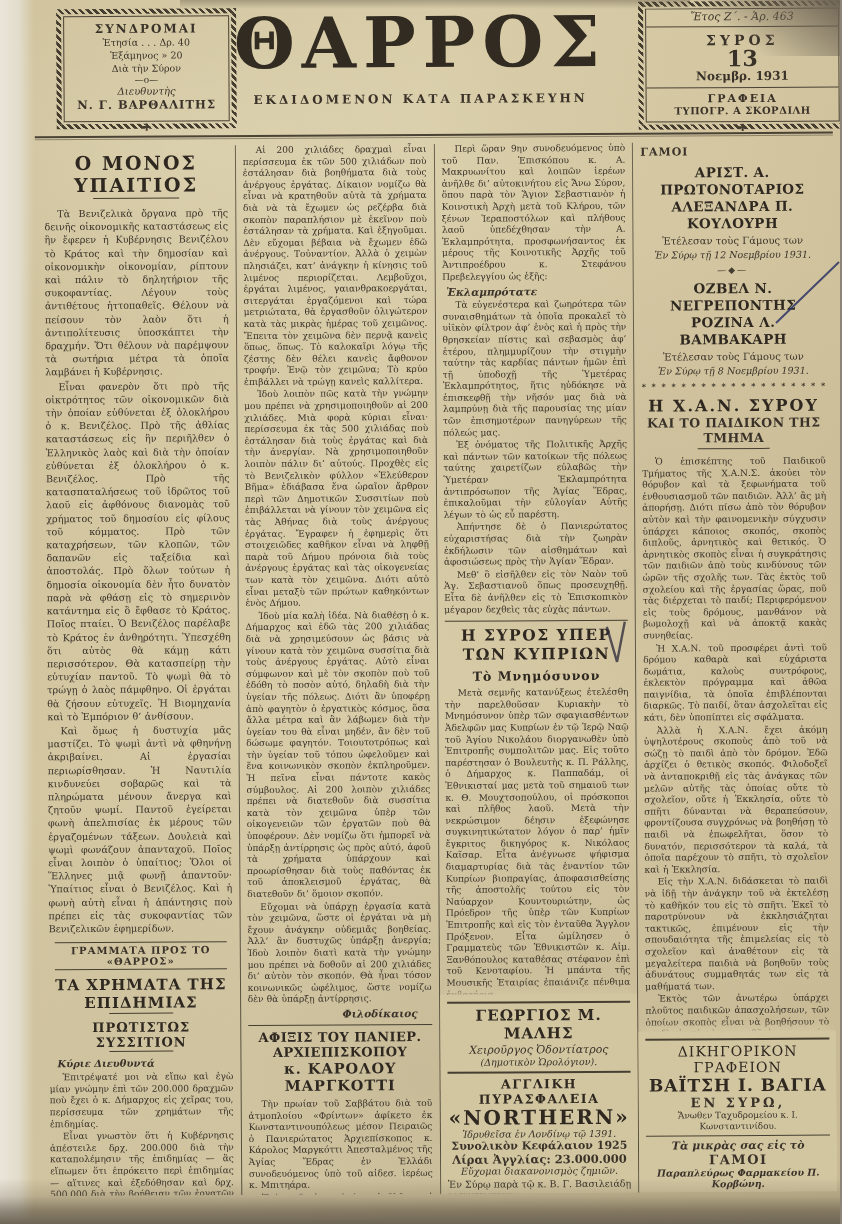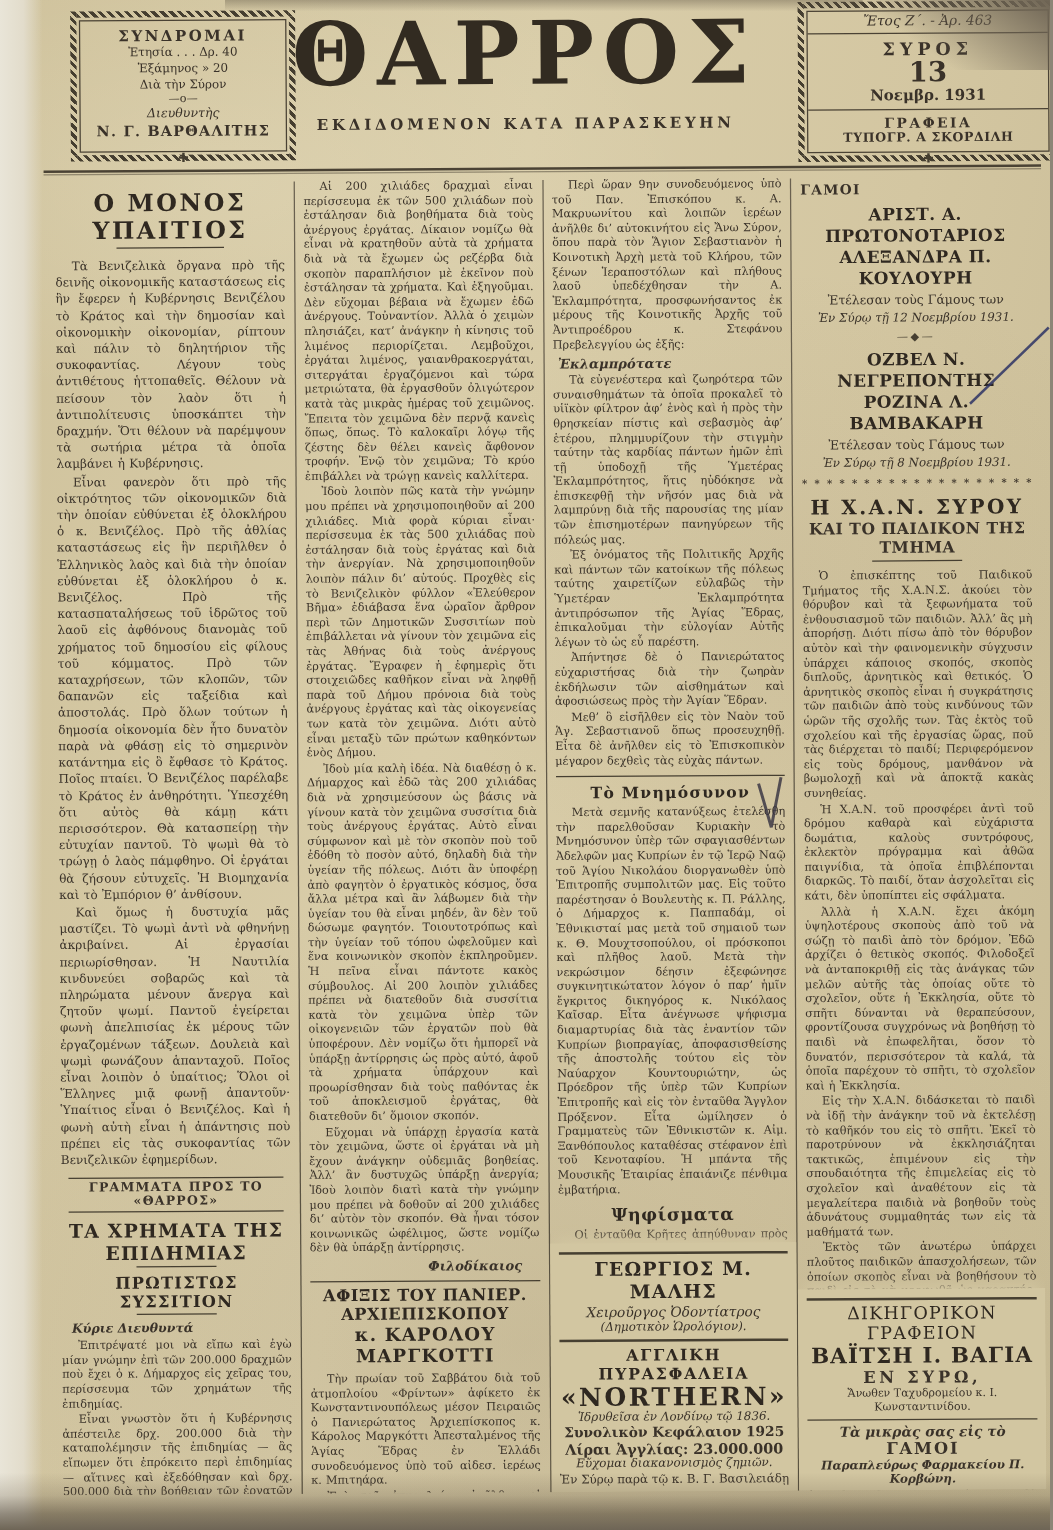--- a/index.html
+++ b/index.html
@@ -202,20 +202,21 @@
         <div class="speech-sub">Ἐκλαμπρότατε</div>
         <div>
             <p class="para">Τὰ εὐγενέστερα καὶ ζωηρότερα τῶν συναισθημάτων τὰ ὁποῖα προκαλεῖ τὸ υἱϊκὸν φίλτρον ἀφ’ ἑνὸς καὶ ἡ πρὸς τὴν θρησκείαν πίστις καὶ σεβασμὸς ἀφ’ ἑτέρου, πλημμυρίζουν τὴν στιγμὴν ταύτην τὰς καρδίας πάντων ἡμῶν ἐπὶ τῇ ὑποδοχῇ τῆς Ὑμετέρας Ἐκλαμπρότητος, ἥτις ηὐδόκησε νὰ ἐπισκεφθῇ τὴν νῆσόν μας διὰ νὰ λαμπρύνῃ διὰ τῆς παρουσίας της μίαν τῶν ἐπισημοτέρων πανηγύρεων τῆς πόλεώς μας.</p>
             <p class="para">Ἐξ ὀνόματος τῆς Πολιτικῆς Ἀρχῆς καὶ πάντων τῶν κατοίκων τῆς πόλεως ταύτης χαιρετίζων εὐλαβῶς τὴν Ὑμετέραν Ἐκλαμπρότητα ἀντιπρόσωπον τῆς Ἁγίας Ἕδρας, ἐπικαλοῦμαι τὴν εὐλογίαν Αὐτῆς λέγων τὸ ὡς εὖ παρέστη.</p>
             <p class="para">Ἀπήντησε δὲ ὁ Πανιερώτατος εὐχαριστήσας διὰ τὴν ζωηρὰν ἐκδήλωσιν τῶν αἰσθημάτων καὶ ἀφοσιώσεως πρὸς τὴν Ἁγίαν Ἕδραν.</p>
             <p class="para">Μεθ’ ὃ εἰσῆλθεν εἰς τὸν Ναὸν τοῦ Ἁγ. Σεβαστιανοῦ ὅπως προσευχηθῇ. Εἶτα δὲ ἀνῆλθεν εἰς τὸ Ἐπισκοπικὸν μέγαρον δεχθεὶς τὰς εὐχὰς πάντων.</p>
           </div>
 
         <div class="rule"></div>
         <div class="cy-h">
+          <span>Η ΣΥΡΟΣ ΥΠΕΡ ΤΩΝ ΚΥΠΡΙΩΝ</span>
           <svg class="pen-check" viewBox="0 0 24 46">
             <polyline points="3,8 13,43 21,3" fill="none" stroke="#33303e" stroke-width="2.4" opacity="0.8"></polyline>
           </svg>
         </div>
         <div class="cy-sub">Τὸ Μνημόσυνον</div>
         <div>
             <p class="para">Μετὰ σεμνῆς κατανύξεως ἐτελέσθη τὴν παρελθοῦσαν Κυριακὴν τὸ Μνημόσυνον ὑπὲρ τῶν σφαγιασθέντων Ἀδελφῶν μας Κυπρίων ἐν τῷ Ἱερῷ Ναῷ τοῦ Ἁγίου Νικολάου διοργανωθὲν ὑπὸ Ἐπιτροπῆς συμπολιτῶν μας. Εἰς τοῦτο παρέστησαν ὁ Βουλευτὴς κ. Π. Ράλλης, ὁ Δήμαρχος κ. Παππαδάμ, οἱ Ἐθνικισταί μας μετὰ τοῦ σημαιοῦ των κ. Θ. Μουχτσοπούλου, οἱ πρόσκοποι καὶ πλῆθος λαοῦ. Μετὰ τὴν νεκρώσιμον δέησιν ἐξεφώνησε συγκινητικώτατον λόγον ὁ παρ’ ἡμῖν ἔγκριτος δικηγόρος κ. Νικόλαος Καῖσαρ. Εἶτα ἀνέγνωσε ψήφισμα διαμαρτυρίας διὰ τὰς ἐναντίον τῶν Κυπρίων βιοπραγίας, ἀποφασισθείσης τῆς ἀποστολῆς τούτου εἰς τὸν Ναύαρχον Κουντουριώτην, ὡς Πρόεδρον τῆς ὑπὲρ τῶν Κυπρίων Ἐπιτροπῆς καὶ εἰς τὸν ἐνταῦθα Ἄγγλον Πρόξενον. Εἶτα ὡμίλησεν ὁ Γραμματεὺς τῶν Ἐθνικιστῶν κ. Αἰμ. Ξανθόπουλος καταθέσας στέφανον ἐπὶ τοῦ Κενοταφίου. Ἡ μπάντα τῆς Μουσικῆς Ἑταιρίας ἐπαιάνιζε πένθιμα ἐμβατήρια.</p>
           </div>
         <div class="cy-sub2">Ψηφίσματα</div>
         <div>
@@ -224,21 +225,21 @@
           </div>
 
         <div class="bottom">
           <div class="ad-rule"></div>
           <div class="ad-name">ΓΕΩΡΓΙΟΣ Μ. ΜΑΛΗΣ</div>
           <div class="ad-role">Χειροῦργος Ὀδοντίατρος</div>
           <div class="ad-note">(Δημοτικὸν Ὡρολόγιον).</div>
           <div class="ad-rule"></div>
           <div class="northern-kicker">ΑΓΓΛΙΚΗ ΠΥΡΑΣΦΑΛΕΙΑ</div>
           <div class="northern-name">«NORTHERN»</div>
-          <div class="n-line n-italic">Ἱδρυθεῖσα ἐν Λονδίνῳ τῷ 1836.</div>
+          <div class="n-line n-italic">Ἱδρυθεῖσα ἐν Λονδίνῳ τῷ 1391.</div>
           <div class="n-line n-capital">Συνολικὸν Κεφάλαιον 1925</div>
           <div class="n-line n-liras">Λίραι Ἀγγλίας: 23.000.000</div>
           <div class="n-line n-italic">Εὔχομαι διακανονισμὸς ζημιῶν.</div>
           <div class="n-line">Ἐν Σύρῳ παρὰ τῷ κ. Β. Γ. Βασιλειάδῃ</div>
         </div>
       </section>
 
       <div class="vrule"></div>
 
       <section class="col">

